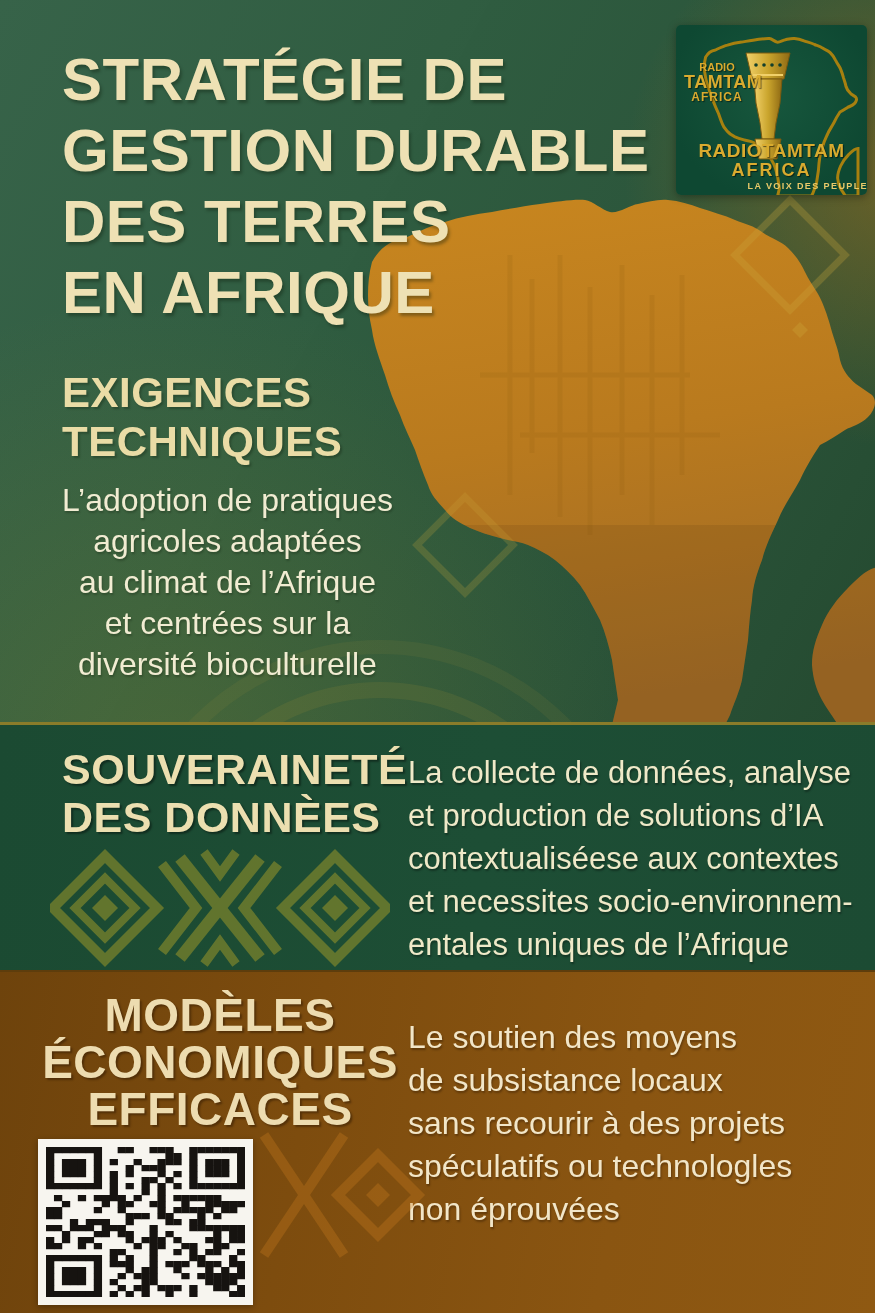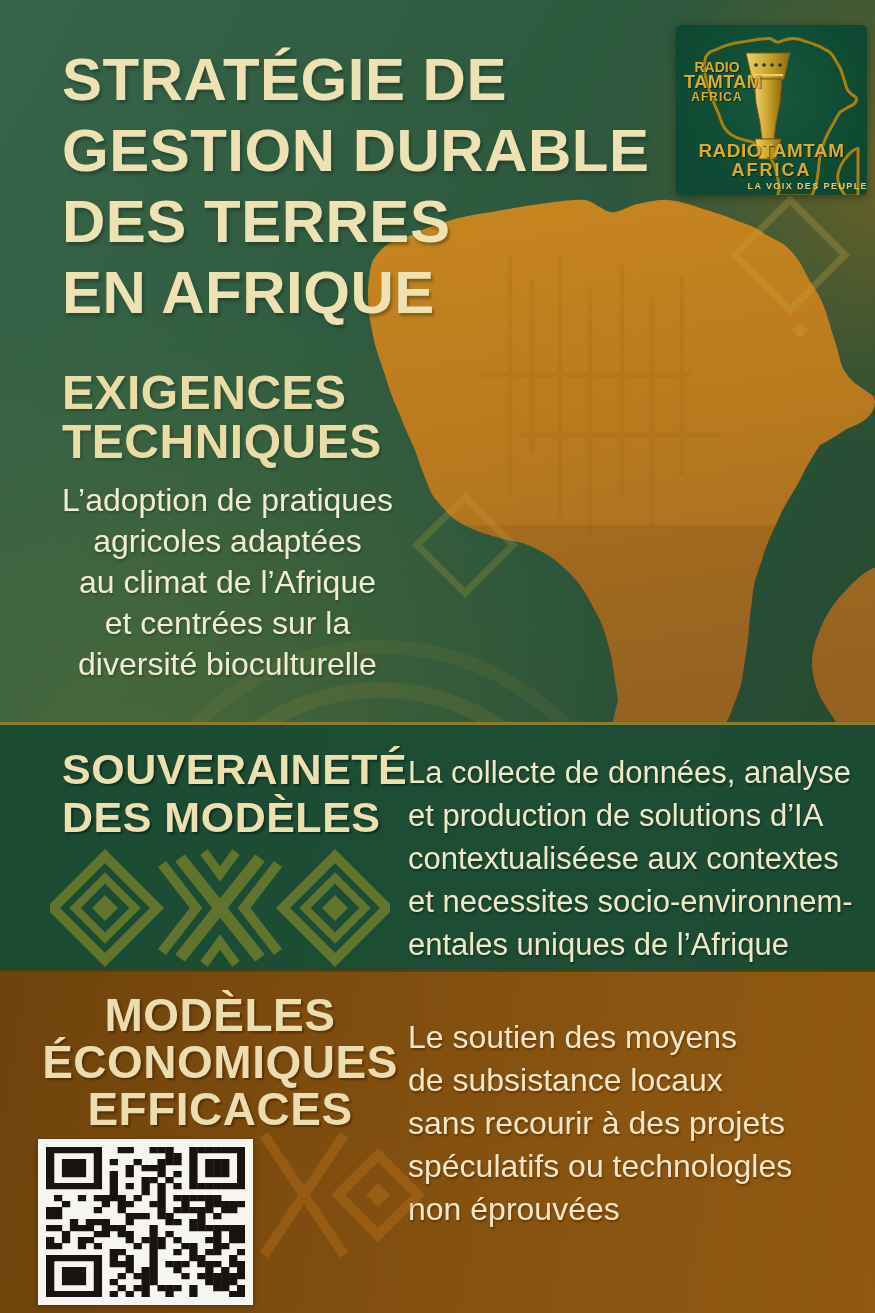--- a/index.html
+++ b/index.html
@@ -19,36 +19,36 @@
       linear-gradient(118deg,#376349 0%,#33604426 38%,#2f5c40 38%,#2a5339 72%,#24492f 100%),
       #2f5c40;
   }
   .map-svg{position:absolute;left:360px;top:195px;width:520px;height:530px;}
   .deco-svg{position:absolute;left:0;top:0;width:875px;height:722px;pointer-events:none;}
 
   .title{position:absolute;left:62px;top:44px;width:660px;
     font-size:60px;font-weight:bold;line-height:71px;letter-spacing:0.5px;
     color:#eee1b4;text-shadow:2px 3px 3px rgba(15,30,12,0.35);}
   .h-ex{position:absolute;left:62px;top:368px;margin:0;
-    font-size:48px;font-weight:bold;line-height:49px;letter-spacing:0.5px;
+    font-size:42px;font-weight:bold;line-height:49px;letter-spacing:0.5px;
     color:#eadca6;text-shadow:2px 2px 2px rgba(15,30,12,0.3);}
   .body-ex{position:absolute;left:62px;top:480px;
     font-size:32px;line-height:41px;color:#f1ecd2;
     text-shadow:1px 2px 2px rgba(15,30,12,0.3);text-align:center;}
 
   
   .logo{position:absolute;left:676px;top:25px;width:191px;height:170px;
     border-radius:5px;overflow:hidden;
     background:radial-gradient(circle at 50% 42%, #17573d 0%, #0e4832 75%);
     box-shadow:0 2px 8px rgba(0,0,0,0.35);}
   .logo svg{position:absolute;left:0;top:0;}
   .logo-mark{position:absolute;left:8px;top:35px;width:66px;text-align:center;
     font-weight:bold;color:#d9ab2f;text-shadow:1px 1px 1px rgba(0,0,0,0.5);}
   .logo-mark div{line-height:15px;}
-  .lm0{font-size:14px;}  .lm1{font-size:18px;letter-spacing:0.5px;} .lm2{font-size:12px;letter-spacing:1px;}
+  .lm0{font-size:11px;}  .lm1{font-size:18px;letter-spacing:0.5px;} .lm2{font-size:12px;letter-spacing:1px;}
   .logo-name1{position:absolute;left:0;top:115px;width:191px;text-align:center;
     font-size:19px;font-weight:bold;color:#d9ab2f;letter-spacing:0.5px;
     text-shadow:1px 1px 1px rgba(0,0,0,0.55);}
   .logo-name2{position:absolute;left:0;top:135px;width:191px;text-align:center;
     font-size:18px;font-weight:bold;color:#d9ab2f;letter-spacing:2px;
     text-shadow:1px 1px 1px rgba(0,0,0,0.55);}
   .logo-tagline{position:absolute;left:0;top:156px;width:191px;text-align:center;
     font-size:9px;font-weight:bold;color:#e8c96a;letter-spacing:1.4px;margin-left:40px;}
 
   
@@ -172,21 +172,21 @@
       <div>agricoles adaptées</div>
       <div>au climat de l’Afrique</div>
       <div>et centrées sur la</div>
       <div>diversité bioculturelle</div>
     </div>
   </section>
 
   <section class="sec-mid">
     <h2 class="h-mid">
       <div>SOUVERAINETÉ</div>
-      <div>DES MODÈLES</div>
+      <div>DES DONNÈES</div>
     </h2>
 
     <svg class="pattern-svg" viewBox="0 0 340 120" aria-hidden="true">
       <g stroke="#6e7c2d" stroke-width="10" fill="none" opacity="0.85">
         <path d="M3,60 L55,8 L107,60 L55,112 Z"></path>
         <path d="M25,60 L55,30 L85,60 L55,90 Z" stroke-width="8"></path>
         <path d="M112,16 L146,60 L112,104"></path>
         <line x1="130" y1="10" x2="210" y2="110" stroke-width="12"></line>
         <line x1="210" y1="10" x2="130" y2="110" stroke-width="12"></line>
         <path d="M154,4 L170,26 L186,4" stroke-width="9"></path>

